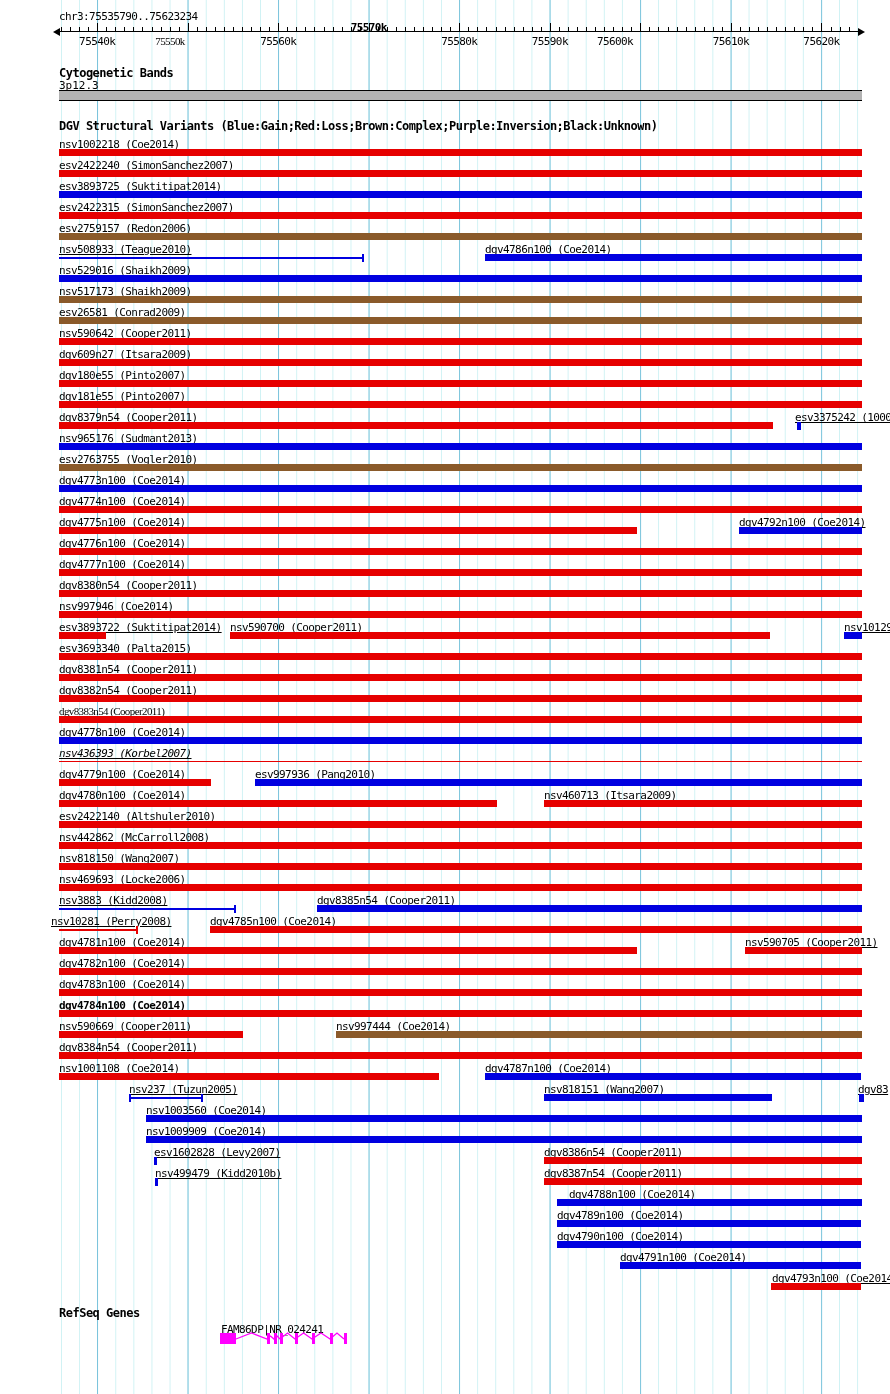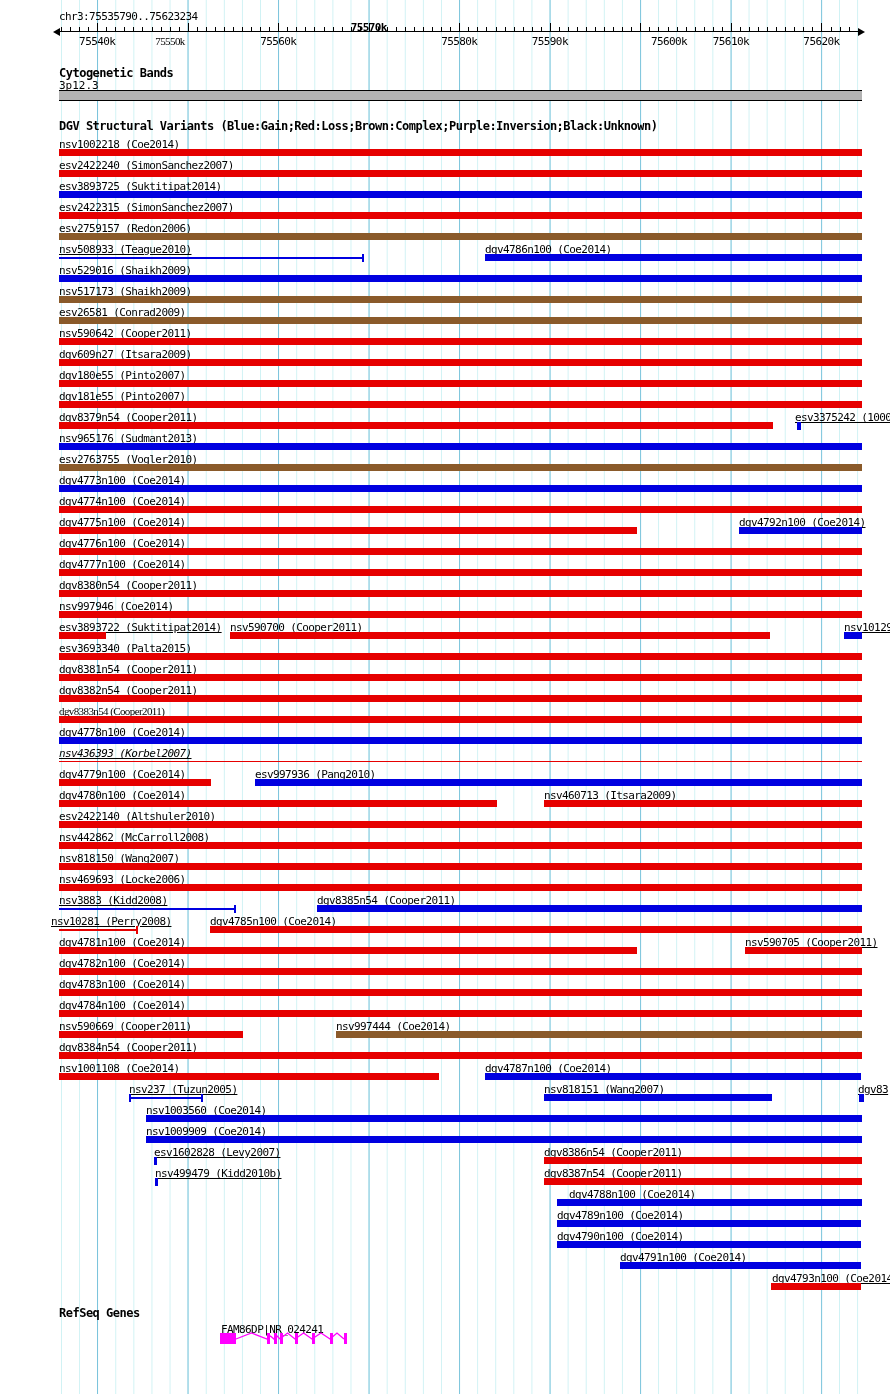--- a/index.html
+++ b/index.html
@@ -133,21 +133,21 @@
         <div class="rtick" style="left: 839.558px; top: 27px; height: 4px;"></div>
         <div class="rtick" style="left: 848.611px; top: 27px; height: 4px;"></div>
       </div>
     <div id="ruler-labels">
         <div class="rlabel" style="left: 75.2px; top: 35px;">75540k</div>
         <div class="rlabel" style="left: 148px; top: 35px; font-family: Liberation Serif, serif;">75550k</div>
         <div class="rlabel" style="left: 256.26px; top: 35px;">75560k</div>
         <div class="rlabel" style="left: 346.79px; top: 21px; font-weight: bold;">75570k</div>
         <div class="rlabel" style="left: 437.32px; top: 35px;">75580k</div>
         <div class="rlabel" style="left: 527.85px; top: 35px;">75590k</div>
-        <div class="rlabel" style="left: 647px; top: 35px;">75600k</div>
+        <div class="rlabel" style="left: 593px; top: 35px;">75600k</div>
         <div class="rlabel" style="left: 708.91px; top: 35px;">75610k</div>
         <div class="rlabel" style="left: 799.44px; top: 35px;">75620k</div>
       </div>
   </div>
 
   <div>
     <div class="abs ttl" style="left:59px;top:67px;">Cytogenetic Bands</div>
     <div class="abs txt" style="left:59px;top:80px;">3p12.3</div>
     <div class="band" style="top:90px;"></div>
   </div>
@@ -253,21 +253,21 @@
         <div class="vlabel" style="left: 210px; top: 916px;">dgv4785n100 (Coe2014)</div>
         <div class="bar" style="left: 210px; top: 926px; width: 652px; background: rgb(230, 0, 0);"></div>
         <div class="vlabel" style="left: 59px; top: 937px;">dgv4781n100 (Coe2014)</div>
         <div class="bar" style="left: 59px; top: 947px; width: 578px; background: rgb(230, 0, 0);"></div>
         <div class="vlabel" style="left: 745px; top: 937px;">nsv590705 (Cooper2011)</div>
         <div class="bar" style="left: 745px; top: 947px; width: 117px; background: rgb(230, 0, 0);"></div>
         <div class="vlabel" style="left: 59px; top: 958px;">dgv4782n100 (Coe2014)</div>
         <div class="bar" style="left: 59px; top: 968px; width: 803px; background: rgb(230, 0, 0);"></div>
         <div class="vlabel" style="left: 59px; top: 979px;">dgv4783n100 (Coe2014)</div>
         <div class="bar" style="left: 59px; top: 989px; width: 803px; background: rgb(230, 0, 0);"></div>
-        <div class="vlabel" style="left: 59px; top: 1000px;">dgv4784n100 (Coe2014)</div>
+        <div class="vlabel" style="left: 59px; top: 1000px; font-weight: bold;">dgv4784n100 (Coe2014)</div>
         <div class="bar" style="left: 59px; top: 1010px; width: 803px; background: rgb(230, 0, 0);"></div>
         <div class="vlabel" style="left: 59px; top: 1021px;">nsv590669 (Cooper2011)</div>
         <div class="bar" style="left: 59px; top: 1031px; width: 184px; background: rgb(230, 0, 0);"></div>
         <div class="vlabel" style="left: 336px; top: 1021px;">nsv997444 (Coe2014)</div>
         <div class="bar" style="left: 336px; top: 1031px; width: 526px; background: rgb(138, 90, 42);"></div>
         <div class="vlabel" style="left: 59px; top: 1042px;">dgv8384n54 (Cooper2011)</div>
         <div class="bar" style="left: 59px; top: 1052px; width: 803px; background: rgb(230, 0, 0);"></div>
         <div class="vlabel" style="left: 59px; top: 1063px;">nsv1001108 (Coe2014)</div>
         <div class="bar" style="left: 59px; top: 1073px; width: 380px; background: rgb(230, 0, 0);"></div>
         <div class="vlabel" style="left: 485px; top: 1063px;">dgv4787n100 (Coe2014)</div>

